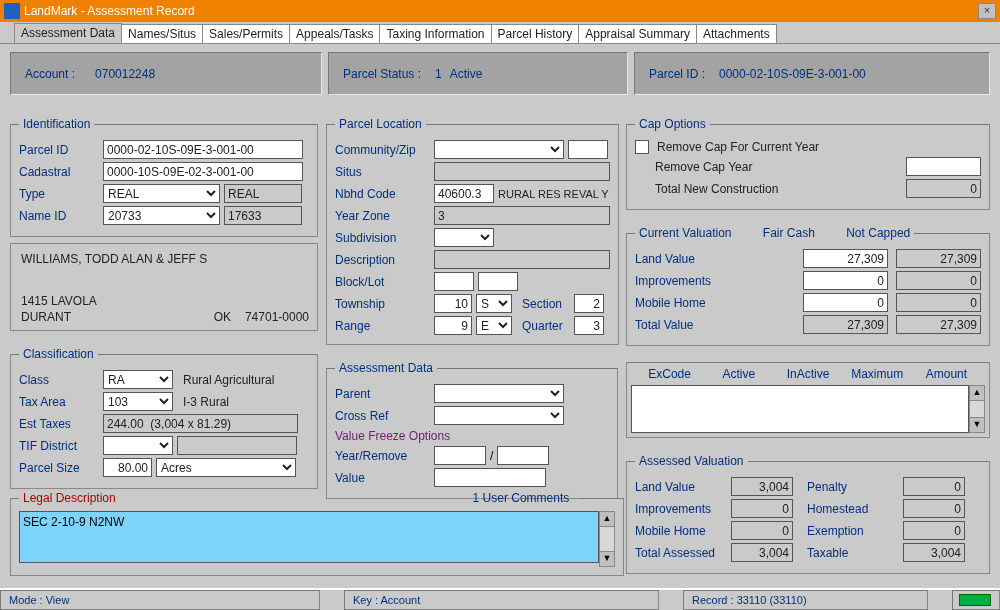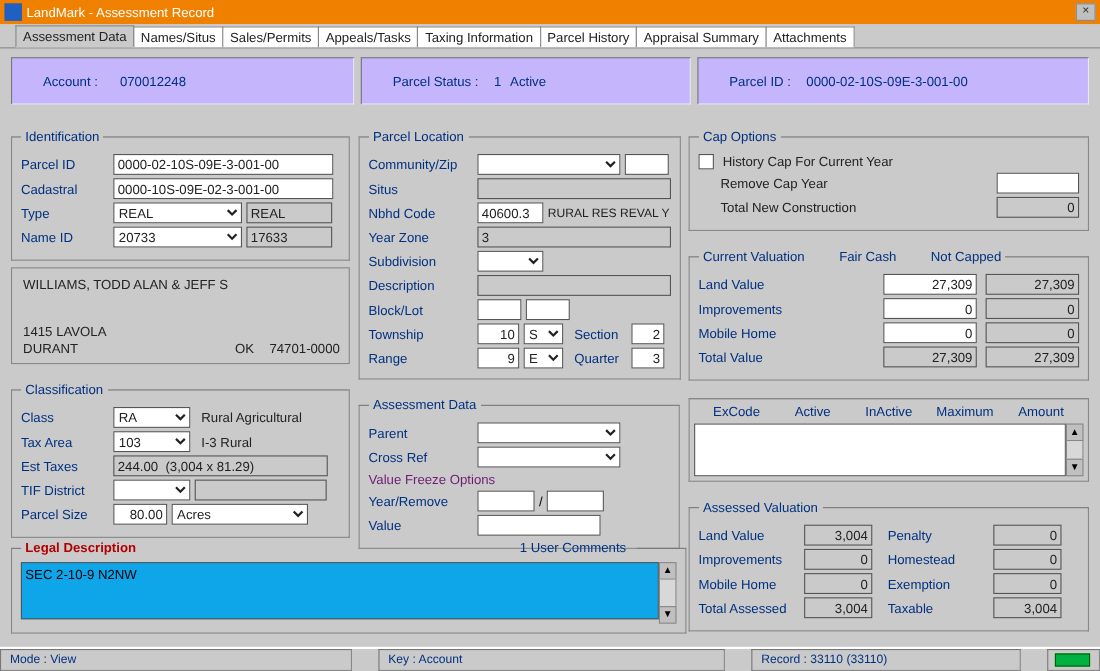--- a/index.html
+++ b/index.html
@@ -7,21 +7,21 @@
   .window { width: 1000px; height: 610px; display: flex; flex-direction: column; }
   .titlebar { background: #f08000; height: 22px; display: flex; align-items: center; padding: 0 4px; color: #fff; }
   .titlebar .icon { width: 16px; height: 16px; background: #2060c0; margin-right: 4px; display: inline-block; }
   .titlebar .title { flex: 1; font-size: 12px; }
   .titlebar .closebtn { width: 18px; height: 16px; background: #c0c0c0; border: 1px solid #888; color: #333; text-align: center; line-height: 12px; font-size: 11px; cursor: pointer; }
   .tabstrip { display: flex; align-items: flex-end; height: 22px; background: #cacaca; border-bottom: 1px solid #888; padding-left: 14px; padding-top: 4px; }
   .tab { border: 1px solid #888; border-bottom: none; padding: 2px 6px; background: #ffffff; color: #222; margin-right: -1px; cursor: pointer; position: relative; }
   .tab.active { background: #cacaca; border-bottom: 1px solid #cacaca; z-index: 2; }
   .content { flex: 1; padding: 8px 10px 2px 10px; position: relative; }
   .toprow { display: flex; gap: 6px; margin-bottom: 6px; }
-  .sunkenbar { background: #c4b5fd; border: 1px solid #888; border-top-color: #777; border-left-color: #777; border-bottom-color: #e8e8e8; border-right-color: #e8e8e8; height: 43px; display: flex; align-items: center; padding: 0 28px; }
+  .sunkenbar { background: #a3a3a3; border: 1px solid #888; border-top-color: #777; border-left-color: #777; border-bottom-color: #e8e8e8; border-right-color: #e8e8e8; height: 43px; display: flex; align-items: center; padding: 0 14px; }
   .sunkenbar .lbl { color: #003080; margin-right: 6px; }
   .sunkenbar .val { color: #003080; }
   .cols { display: flex; gap: 8px; }
   .col1 { width: 308px; }
   .col2 { width: 292px; }
   .col3 { flex: 1; }
   fieldset { border: 1px solid #888; border-top-color: #777; margin: 16px 0 6px 0; padding: 6px 8px 8px 8px; }
   fieldset > legend { color: #003080; padding: 0 4px; font-size: 12px; }
   .row { display: flex; align-items: center; margin: 3px 0; gap: 4px; }
   .row .flab { color: #003080; width: 80px; flex-shrink: 0; }
@@ -45,22 +45,22 @@
   .assgrid input { width: 62px; text-align: right; }
   .exhead { display: flex; color: #003080; padding: 0 4px 4px 4px; }
   .exhead span { flex: 1; text-align: center; }
   .exgrid { display: flex; }
   .exgrid .gridbody { flex: 1; background: #fff; border: 1px solid #555; height: 48px; }
   .scroll { width: 16px; display: flex; flex-direction: column; }
   .scroll .btn { width: 16px; height: 16px; background: #c0c0c0; border: 1px solid #888; font-size: 9px; text-align: center; line-height: 12px; cursor: pointer; }
   .scroll .track { flex: 1; background: #d8d8d8; border-left: 1px solid #888; border-right: 1px solid #888; }
   .legalwrap { display: flex; }
   .legal fieldset { flex: 1; }
-  .legal textarea { width: 100%; height: 52px; border: 1px solid #555; background: #0ea5e9; resize: none; padding: 3px; }
-  .legal .legend2 { color: #b00000; font-weight: bold; }
+  .legal textarea { width: 100%; height: 52px; border: 1px solid #555; background: #7dd3fc; resize: none; padding: 3px; }
+  .legal .legend2 { color: #b00000; }
   .legal .comments { color: #003080; text-align: right; flex: 1; padding-right: 6px; }
   .statusbar { height: 22px; background: #cacaca; display: flex; border-top: 2px solid #fff; gap: 24px; }
   .statusbar .cell { border: 1px solid #888; border-top-color: #777; border-left-color: #777; height: 20px; display: flex; align-items: center; padding: 0 8px; color: #003080; font-size: 11px; }
   .greenslot { width: 32px; height: 12px; background: #00b040; border: 1px solid #060; margin: 3px 6px; }
 </style>
 </head>
 <body>
 
 <div class="window">
   <div class="titlebar">
@@ -147,21 +147,21 @@
             <input class="text ro" readonly="" style="width: 195px;" value="244.00  (3,004 x 81.29)">
           </div>
           <div class="row">
             <span class="flab">TIF District</span>
             <select class="combo" style="width:70px"><option></option></select>
             <input class="text ro" readonly="" style="width: 120px;">
           </div>
           <div class="row">
             <span class="flab">Parcel Size</span>
             <input class="text right" style="width: 49px;" value="80.00">
-            <select class="combo" style="width:124px"><option>Acres</option></select>
+            <select class="combo" style="width:140px"><option>Acres</option></select>
           </div>
         </fieldset>
       </div>
 
       <div class="col2">
         <fieldset style="height:228px">
           <legend>Parcel Location</legend>
           <div class="row">
               <span class="flab wide">Community/Zip</span>
             <select class="combo" style="width:130px"></select>
@@ -231,21 +231,21 @@
             <input class="text" style="width: 112px;">
           </div>
         </fieldset>
       </div>
 
       <div class="col3">
         <fieldset>
           <legend>Cap Options</legend>
           <div class="row">
             <span class="checkbox"></span>
-            <span class="darklabel">History Cap For Current Year</span>
+            <span class="darklabel">Remove Cap For Current Year</span>
           </div>
           <div class="row">
             <span class="darklabel" style="width:170px;margin-left:20px">Remove Cap Year</span>
             <span style="flex:1"></span>
             <input class="text" style="width: 75px;">
           </div>
           <div class="row">
             <span class="darklabel" style="width:170px;margin-left:20px">Total New Construction</span>
             <span style="flex:1"></span>
             <input class="text ro right" readonly="" style="width: 75px;" value="0">

